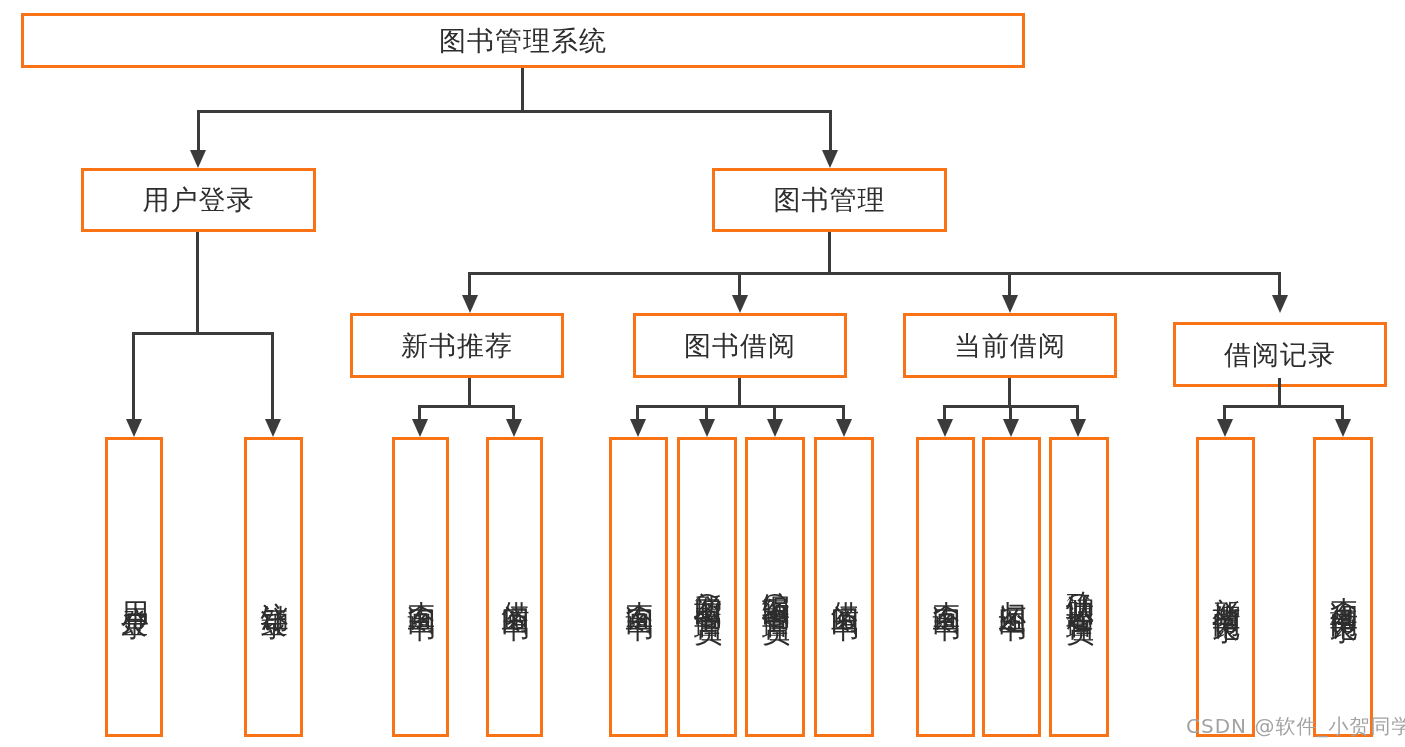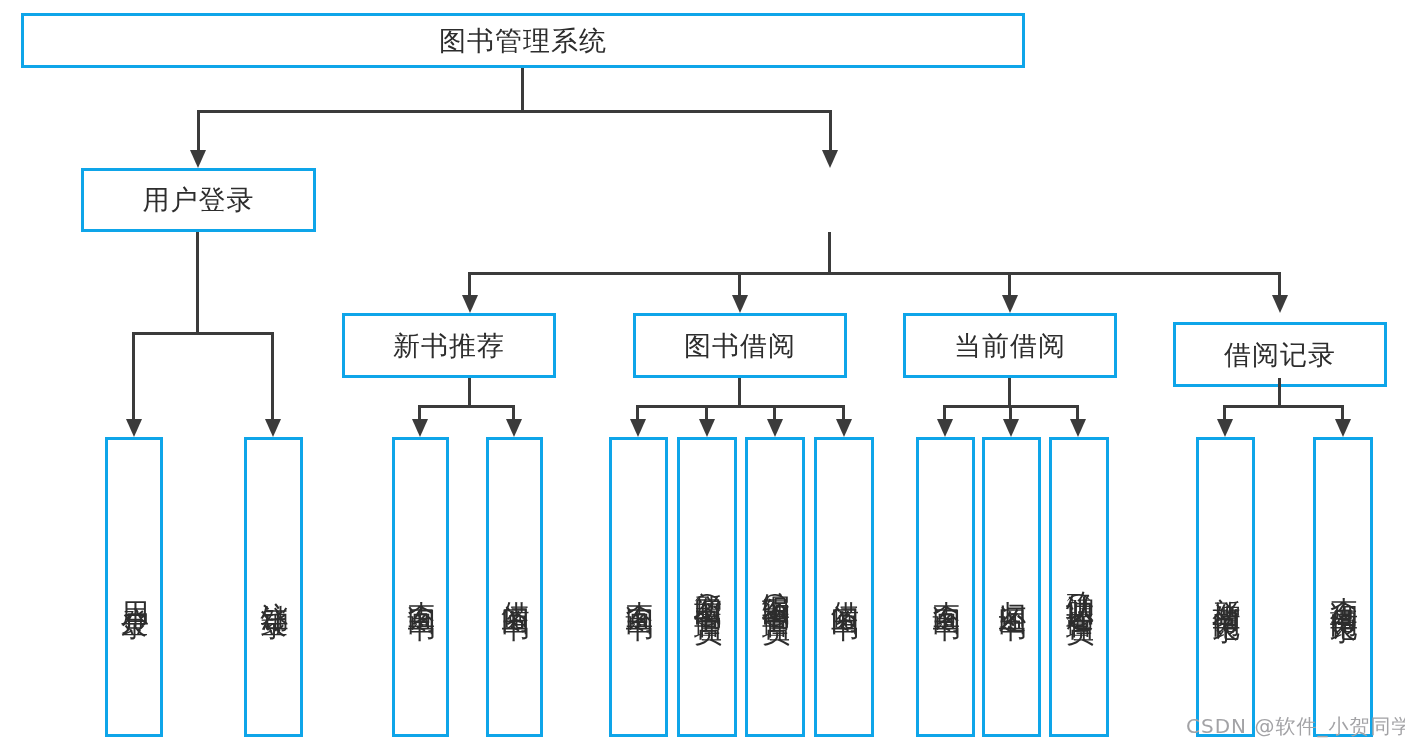--- a/index.html
+++ b/index.html
@@ -1,18 +1,18 @@
 <!DOCTYPE html>
 <html lang="zh"><head>
 <meta charset="utf-8">
 <style>
   html,body{margin:0;padding:0;background:#ffffff;}
   body{width:1405px;height:747px;font-family:"DejaVu Sans","Liberation Sans",sans-serif;}
   .canvas{position:relative;width:1405px;height:747px;background:#ffffff;overflow:hidden;}
-  .node{position:absolute;box-sizing:border-box;border:3px solid #0ea5e9;background:#ffffff;
+  .node{position:absolute;box-sizing:border-box;border:3px solid #f97316;background:#ffffff;
         display:flex;align-items:center;justify-content:center;color:#2d2d2d;}
   .h-label{font-size:27px;letter-spacing:1px;white-space:nowrap;}
   .v-label{writing-mode:vertical-rl;text-orientation:mixed;font-size:28px;letter-spacing:4px;line-height:1.1;}
   .line{position:absolute;background:#3b3b3b;}
   .arrowhead{position:absolute;width:0;height:0;border-style:solid;
              border-color:#3b3b3b transparent transparent transparent;border-width:18px 8px 0 8px;}
   .watermark{position:absolute;left:1186px;top:713px;font-size:20px;color:#a3a3a6;
              white-space:nowrap;z-index:10;letter-spacing:1px;}
 </style>
 </head>
@@ -27,40 +27,43 @@
   <div class="line" style="left:521px;top:68px;width:3px;height:45px;"></div>
   <div class="line" style="left:197px;top:110px;width:635px;height:3px;"></div>
   <div class="line" style="left:197px;top:110px;width:3px;height:42px;"></div>
   <div class="arrowhead" style="left:190px;top:150px;"></div>
   <div class="line" style="left:829px;top:110px;width:3px;height:42px;"></div>
   <div class="arrowhead" style="left:822px;top:150px;"></div>
 
   <div class="node" style="left:81px;top:168px;width:235px;height:64px;">
     <span class="h-label">用户登录</span>
   </div>
+  <div class="node" style="left:712px;top:168px;width:235px;height:64px;">
+    <span class="h-label">图书管理</span>
+  </div>
 
   <div class="line" style="left:196px;top:232px;width:3px;height:103px;"></div>
   <div class="line" style="left:132px;top:332px;width:142px;height:3px;"></div>
   <div class="line" style="left:132px;top:332px;width:3px;height:88px;"></div>
   <div class="arrowhead" style="left:126px;top:419px;"></div>
   <div class="line" style="left:271px;top:332px;width:3px;height:88px;"></div>
   <div class="arrowhead" style="left:265px;top:419px;"></div>
 
   <div class="line" style="left:828px;top:232px;width:3px;height:43px;"></div>
   <div class="line" style="left:468px;top:272px;width:813px;height:3px;"></div>
   <div class="line" style="left:468px;top:272px;width:3px;height:26px;"></div>
   <div class="arrowhead" style="left:462px;top:295px;"></div>
   <div class="line" style="left:738px;top:272px;width:3px;height:26px;"></div>
   <div class="arrowhead" style="left:732px;top:295px;"></div>
   <div class="line" style="left:1008px;top:272px;width:3px;height:26px;"></div>
   <div class="arrowhead" style="left:1002px;top:295px;"></div>
   <div class="line" style="left:1278px;top:272px;width:3px;height:26px;"></div>
   <div class="arrowhead" style="left:1272px;top:295px;"></div>
 
-  <div class="node" style="left:342px;top:313px;width:214px;height:65px;">
+  <div class="node" style="left:350px;top:313px;width:214px;height:65px;">
     <span class="h-label">新书推荐</span>
   </div>
   <div class="node" style="left:633px;top:313px;width:214px;height:65px;">
     <span class="h-label">图书借阅</span>
   </div>
   <div class="node" style="left:903px;top:313px;width:214px;height:65px;">
     <span class="h-label">当前借阅</span>
   </div>
   <div class="node" style="left:1173px;top:313px;width:214px;height:65px;margin-top:9px;">
     <span class="h-label">借阅记录</span>

